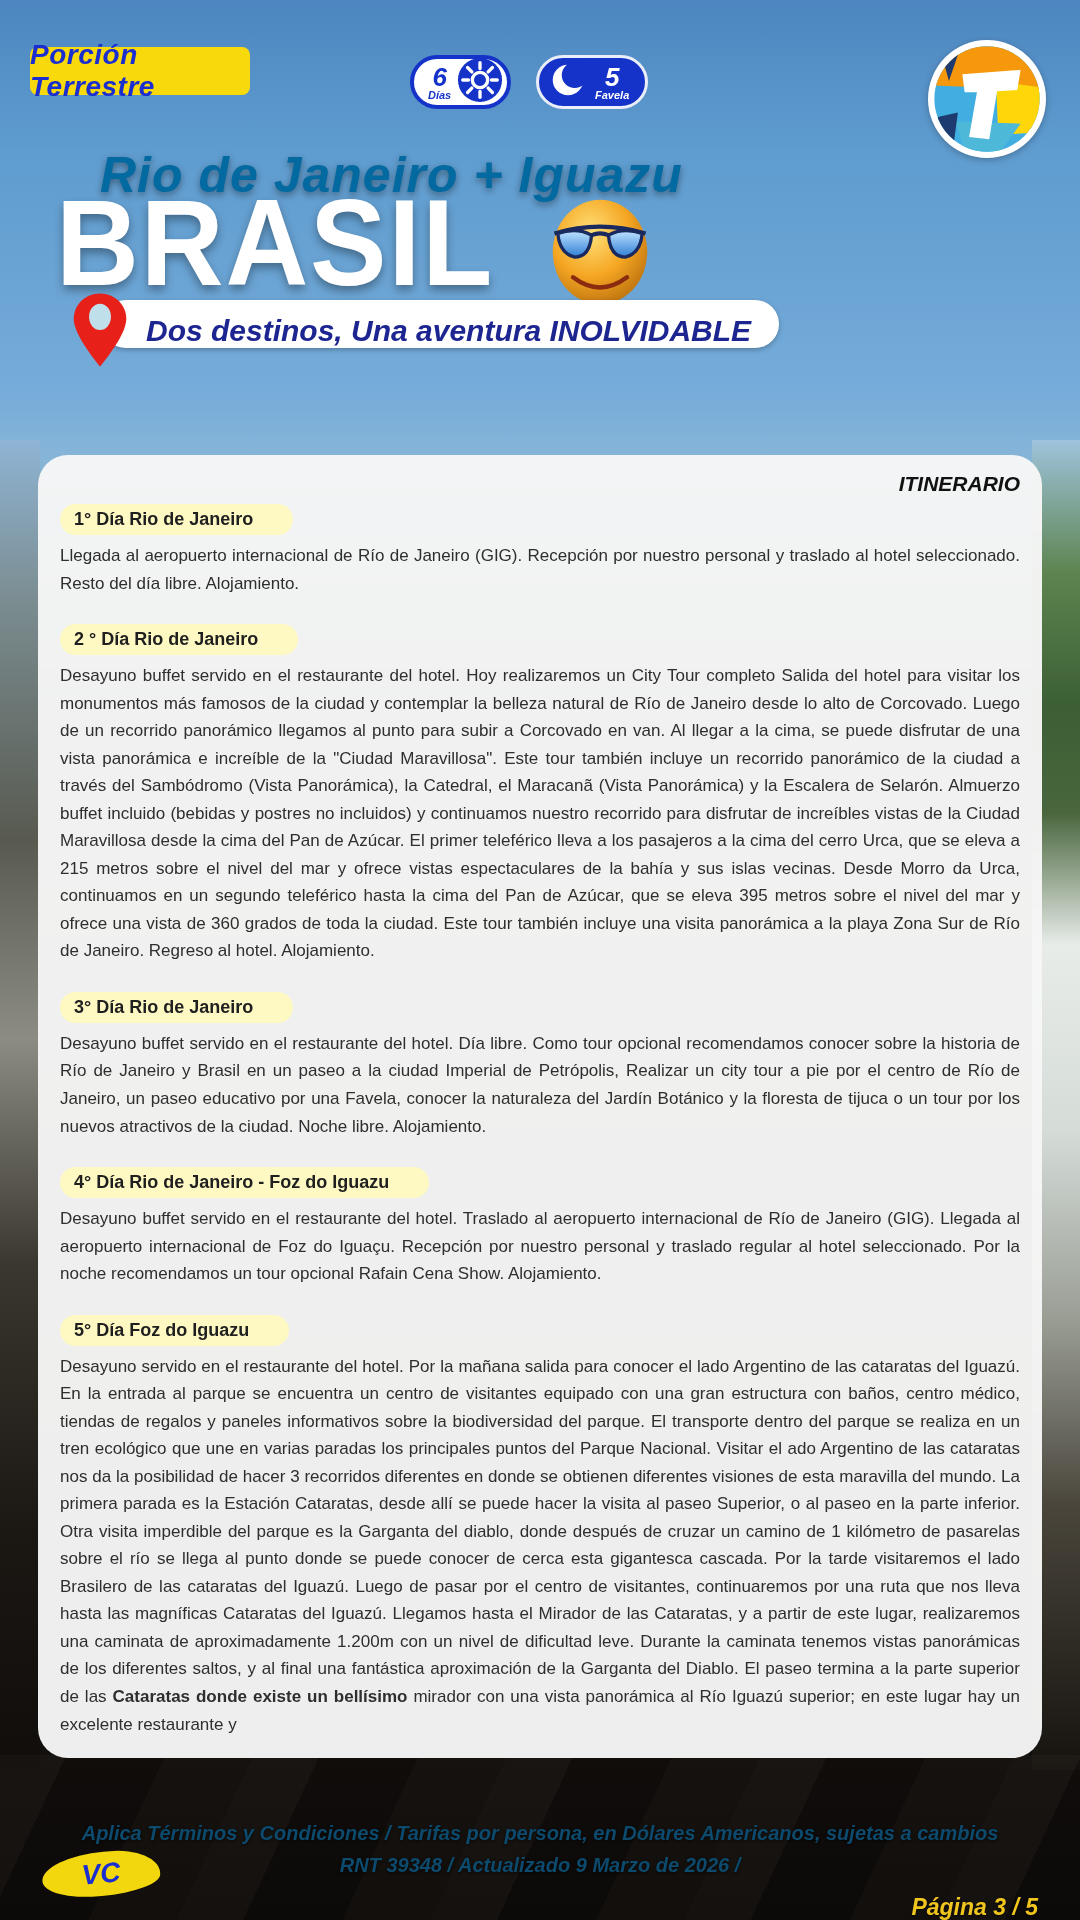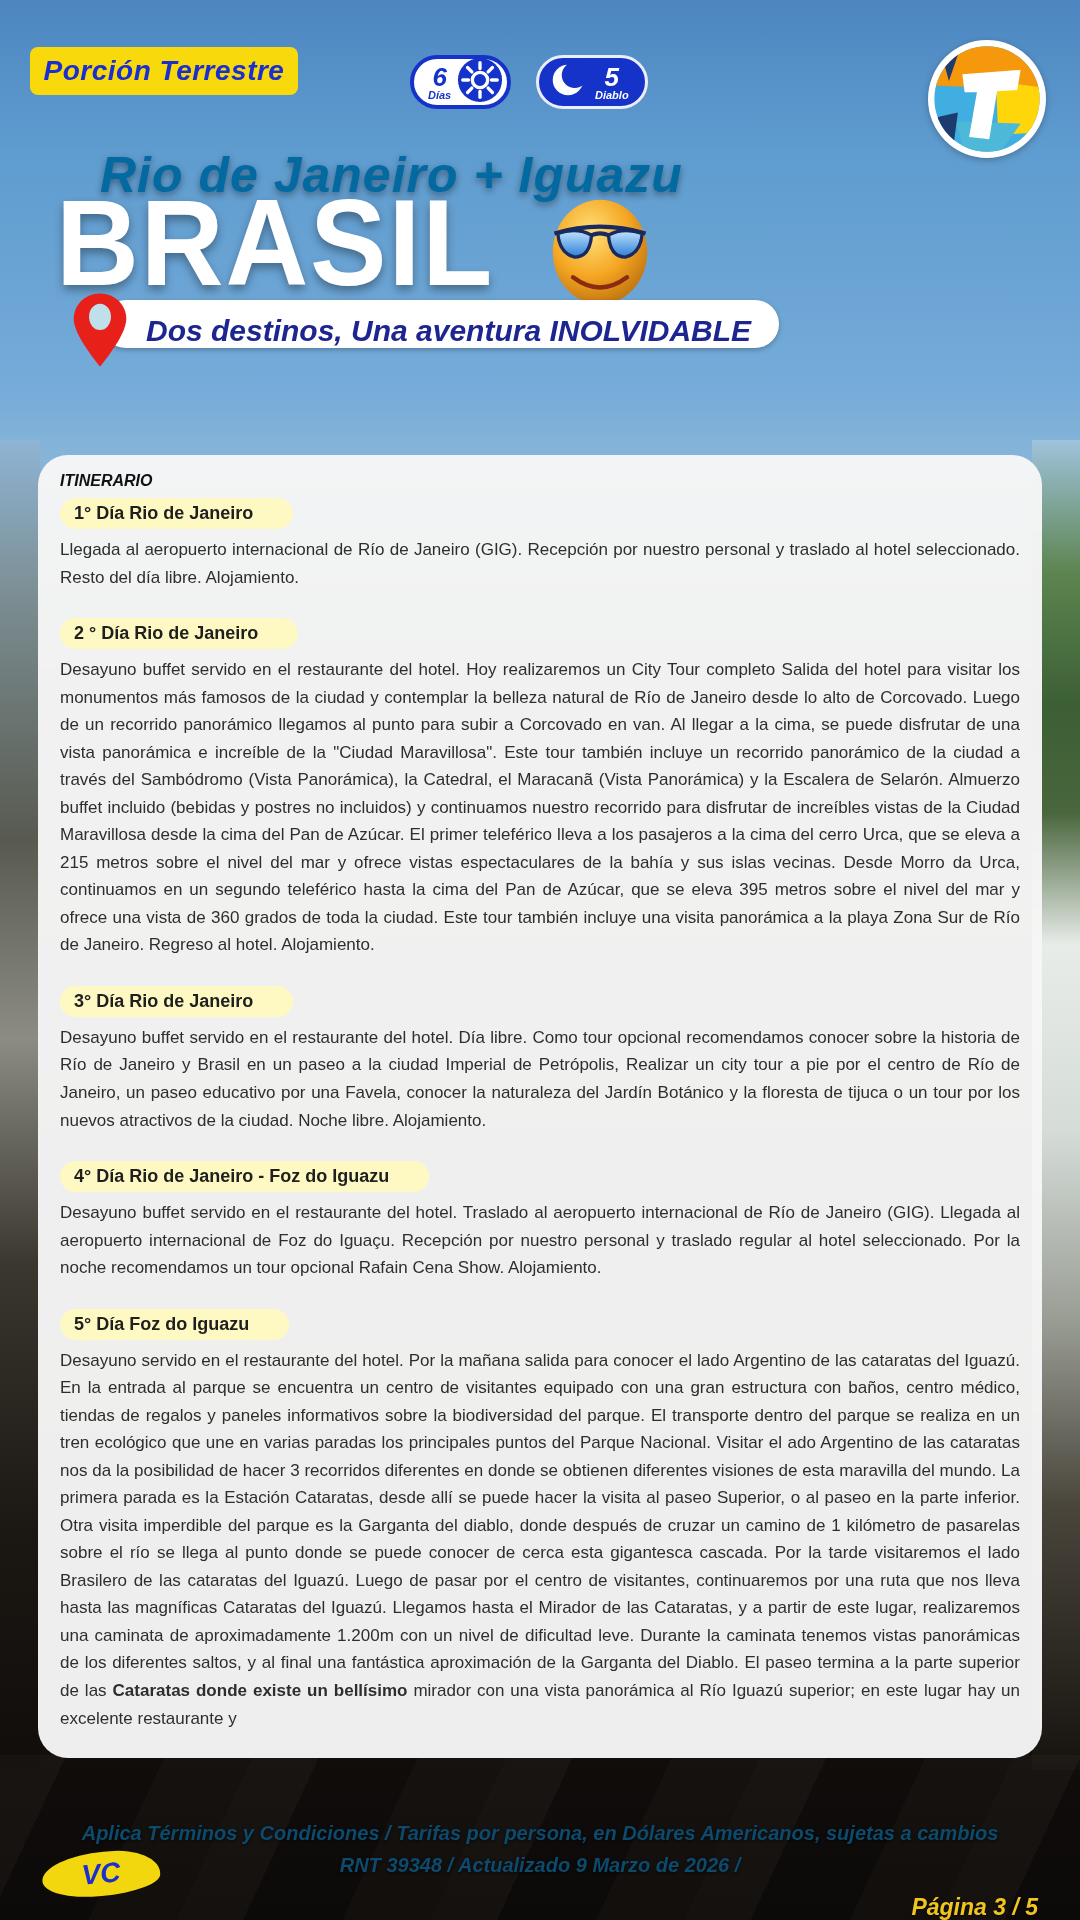--- a/index.html
+++ b/index.html
@@ -26,21 +26,21 @@
   .bg-bottom-streaks{
     position:absolute;left:0;bottom:0;width:1080px;height:165px;
     background:repeating-linear-gradient(115deg,
       rgba(255,255,255,0.05) 0 60px, rgba(0,0,0,0.25) 60px 150px,
       rgba(60,50,40,0.18) 150px 230px);
     opacity:.5;
   }
 
   
   .ribbon{
-    position:absolute;left:30px;top:47px;width:268px;height:48px;
+    position:absolute;left:30px;top:47px;width:220px;height:48px;
     background:#f8d90c;border-radius:8px;
     display:flex;align-items:center;justify-content:center;
     font-style:italic;font-weight:800;font-size:28px;color:#1b2fd0;
     letter-spacing:.5px;
   }
   .badge-days{
     position:absolute;left:410px;top:55px;height:54px;box-sizing:border-box;
     background:#ffffff;border:4px solid #1533c9;border-radius:999px;
     display:flex;align-items:center;gap:6px;padding:0 4px 0 14px;
   }
@@ -85,21 +85,21 @@
   .tagline-text{font-size:30px;font-weight:800;font-style:italic;color:#1d2590;white-space:nowrap;}
   .pin{position:absolute;left:0;top:0;width:60px;height:76px;}
 
   
   .card{
     position:absolute;left:38px;top:455px;width:1004px;height:1303px;
     box-sizing:border-box;background:rgba(246,246,246,.97);
     border-radius:30px;padding:15px 22px;overflow:hidden;
   }
   .itinerario{
-    text-align:left;font-size:16px;font-weight:800;font-style:italic;
+    text-align:right;font-size:21px;font-weight:800;font-style:italic;
     color:#111;margin:2px 0 8px 0;
   }
   .day{margin-bottom:27px;}
   .day:last-child{margin-bottom:0;}
   .day-pill{
     display:inline-block;background:#fef9c3;border-radius:16px;
     padding:5px 40px 5px 14px;font-size:18px;font-weight:800;color:#1f1f1f;
   }
   .day-body{
     margin-top:7px;font-size:17px;line-height:1.62;color:#2e2e2e;
@@ -164,21 +164,21 @@
 
 <div class="badge-nights">
   <span>
     <svg width="42" height="42" viewBox="0 0 44 44">
       <circle cx="22" cy="22" r="16" fill="#ffffff"></circle>
       <circle cx="29" cy="17" r="13.5" fill="#1533c9"></circle>
     </svg>
   </span>
   <div class="num-col">
     <span class="num">5</span>
-    <span class="lbl">Diablo</span>
+    <span class="lbl">Favela</span>
   </div>
 </div>
 
 <div class="logo">
   <svg width="112" height="112" viewBox="0 0 100 100">
     <defs>
         <clipPath id="logoClip">
           <circle cx="50" cy="50" r="47"></circle>
         </clipPath>
       </defs>

